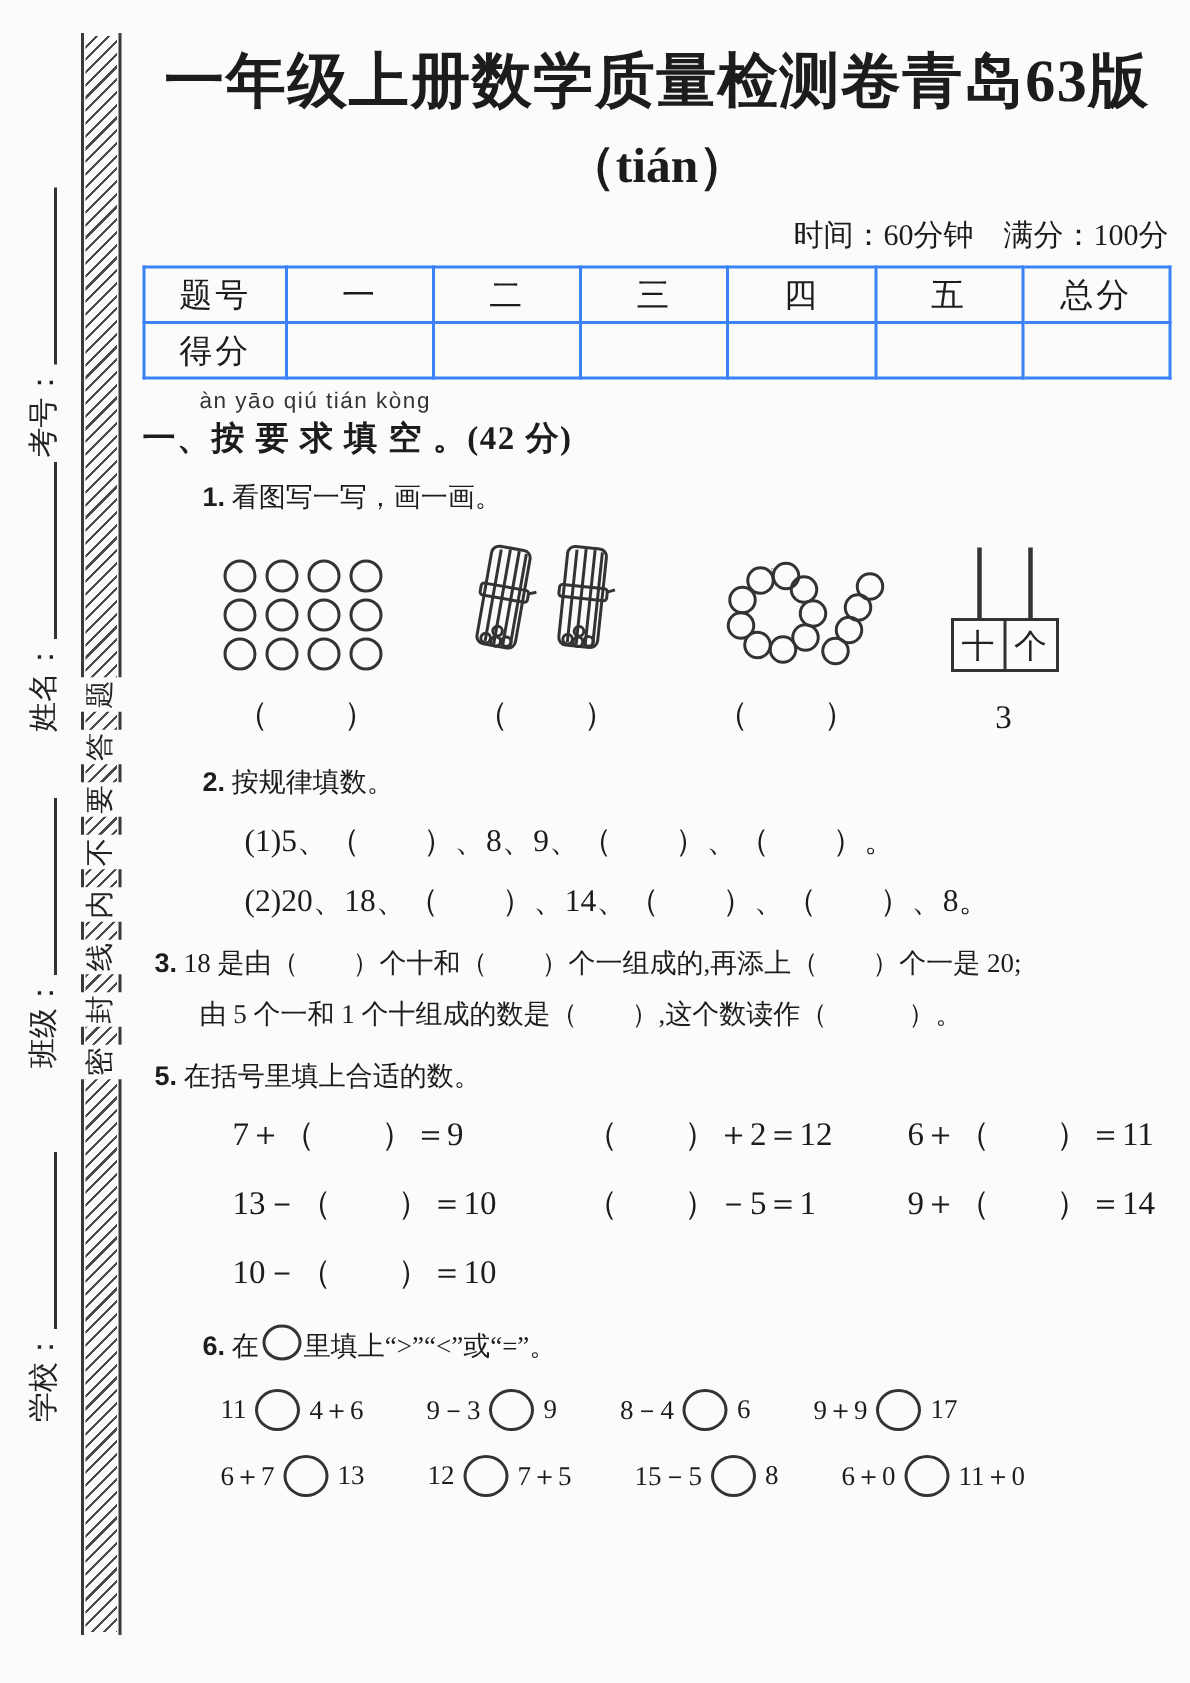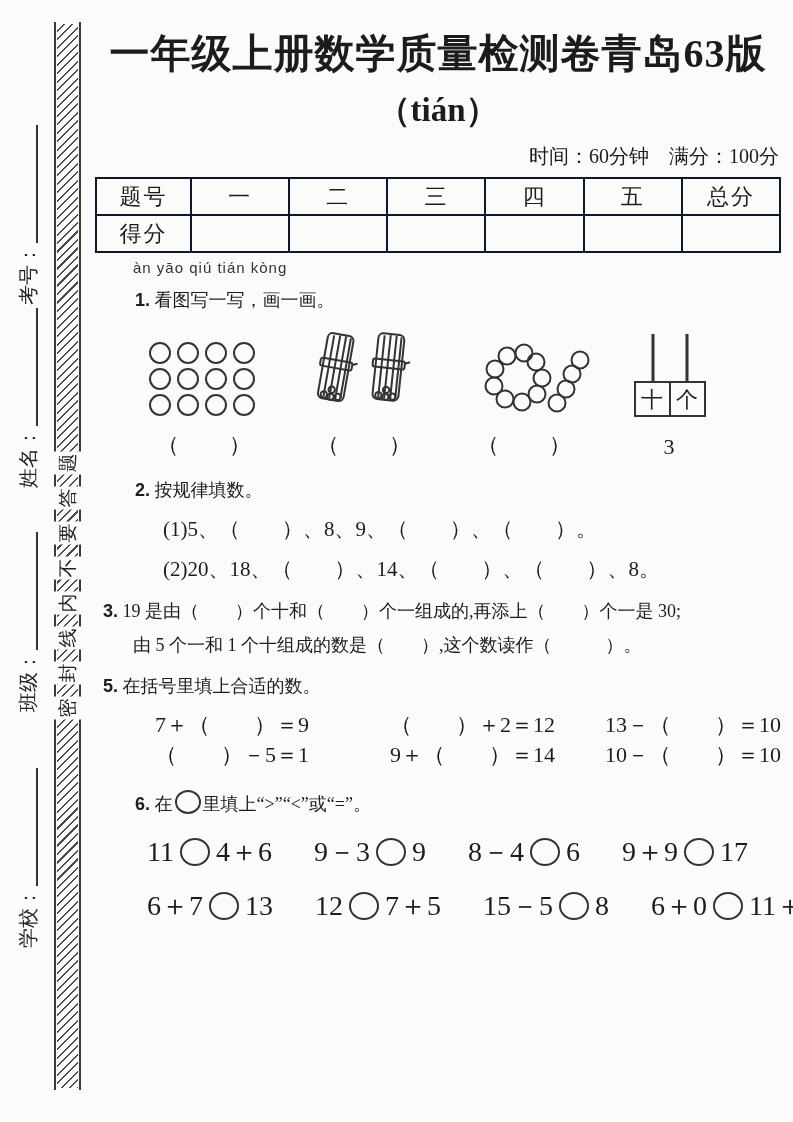--- a/index.html
+++ b/index.html
@@ -36,21 +36,21 @@
 
   
   .main { position:absolute; left:95px; top:30px; width:686px; }
 
   .title    { text-align:center; font-size:40px; font-weight:bold; letter-spacing:1px; line-height:1.2; }
   .subtitle { text-align:center; font-size:33px; font-weight:bold; margin-top:10px; }
   .meta     { text-align:right; font-size:20px; margin-top:10px; padding-right:2px; }
 
   table.score { width:100%; border-collapse:collapse; margin-top:7px; table-layout:fixed; }
   table.score td {
-    border:2px solid #0f172a; height:37px; text-align:center;
+    border:2px solid #3b82f6; height:37px; text-align:center;
     font-size:22px; letter-spacing:2px;
   }
   table.score td.first { width:95px; }
 
   .pinyin  { font-family:"Liberation Sans","DejaVu Sans",sans-serif; font-size:15px; color:#333; margin:6px 0 0 38px; letter-spacing:1px; }
   .sec-head { font-size:22px; font-weight:bold; margin-top:1px; letter-spacing:1px; }
 
   .q { font-size:18px; line-height:1.36; }
   .q .qnum { font-weight:bold; font-family:"Liberation Sans","DejaVu Sans",sans-serif; }
   .q.ind40 { margin-left:40px; }
@@ -63,23 +63,23 @@
   }
   .img-row { margin-top:14px; }
   .img-cell { display:flex; justify-content:center; align-items:flex-end; }
   .ans-row { margin-top:12px; }
   .ans-cell { text-align:center; font-size:22px; letter-spacing:2px; }
 
   .sub-lines { margin-left:68px; }
   .sub-lines .qline { margin-top:12px; }
   .cont { margin-left:30px; margin-top:10px; }
 
-  .q5-grid { display:grid; grid-template-columns:235px 215px auto; padding-left:60px; row-gap:0; margin-top:12px; font-size:22px; }
-
-  .q6-row { display:flex; gap:42px; padding-left:52px; margin-top:16px; font-size:28px; align-items:center; }
+  .q5-grid { display:grid; grid-template-columns:235px 215px auto; padding-left:60px; row-gap:16px; margin-top:12px; font-size:22px; }
+
+  .q6-row { display:flex; gap:42px; padding-left:52px; margin-top:16px; font-size:18px; align-items:center; }
   .cmp { display:inline-flex; align-items:center; gap:6px; white-space:nowrap; }
   .cmp-circle {
     display:inline-block; width:30px; height:28px;
     border:2px solid #333; border-radius:50%; background:transparent;
   }
   .head-circle {
     display:inline-block; width:26px; height:24px;
     border:2px solid #333; border-radius:50%; vertical-align:-4px; margin:0 2px;
   }
 
@@ -144,20 +144,21 @@
       <td></td>
       <td></td>
       <td></td>
       <td></td>
       <td></td>
     </tr>
   </tbody>
     </table>
 
   <div class="pinyin">àn yāo qiú tián kòng</div>
+  <div class="sec-head">一、按 要 求 填 空 。(42 分)</div>
 
   <div class="q ind40" style="margin-top:12px;">
     <span class="qnum">1.</span>
     <span>看图写一写，画一画。</span>
   </div>
 
   <div class="img-row">
     <div class="img-cell">
       <svg width="120" height="78" viewBox="0 0 120 78">
         <g class="stroke">
@@ -251,32 +252,33 @@
     <span class="qnum">2.</span>
     <span>按规律填数。</span>
   </div>
   <div class="sub-lines">
     <div class="qline">(1)5、（　　）、8、9、（　　）、（　　）。</div>
     <div class="qline">(2)20、18、（　　）、14、（　　）、（　　）、8。</div>
   </div>
 
   <div class="q ind8" style="margin-top:16px;">
     <span class="qnum">3.</span>
-    <span>19 是由（　　）个十和（　　）个一组成的,再添上（　　）个一是 30;</span>
+    <span>18 是由（　　）个十和（　　）个一组成的,再添上（　　）个一是 20;</span>
     <div class="cont">由 5 个一和 1 个十组成的数是（　　）,这个数读作（　　　）。</div>
   </div>
 
 
   <div class="q ind8" style="margin-top:16px;">
     <span class="qnum">5.</span>
     <span>在括号里填上合适的数。</span>
   </div>
   <div class="q5-grid">
     <span>7＋（　　）＝9</span>
     <span>（　　）＋2＝12</span>
+    <span>6＋（　　）＝11</span>
     <span>13－（　　）＝10</span>
     <span>（　　）－5＝1</span>
     <span>9＋（　　）＝14</span>
     <span>10－（　　）＝10</span>
     <span></span>
   </div>
 
   <div class="q ind40" style="margin-top:20px;">
     <span class="qnum">6.</span>
     <span>在</span><span class="head-circle"></span><span>里填上“&gt;”“&lt;”或“=”。</span>

